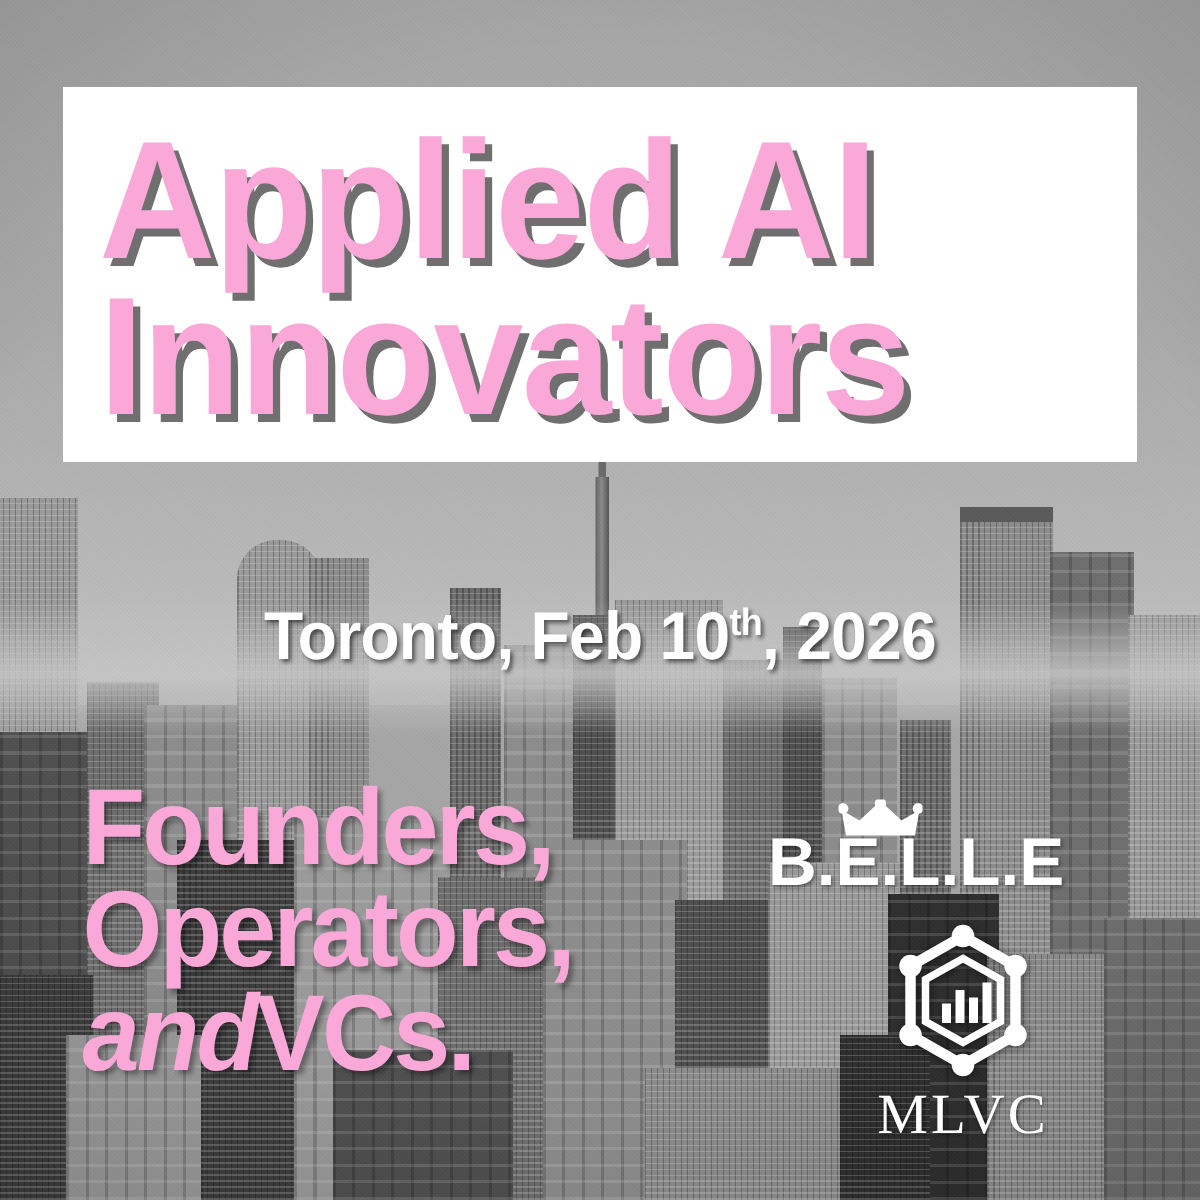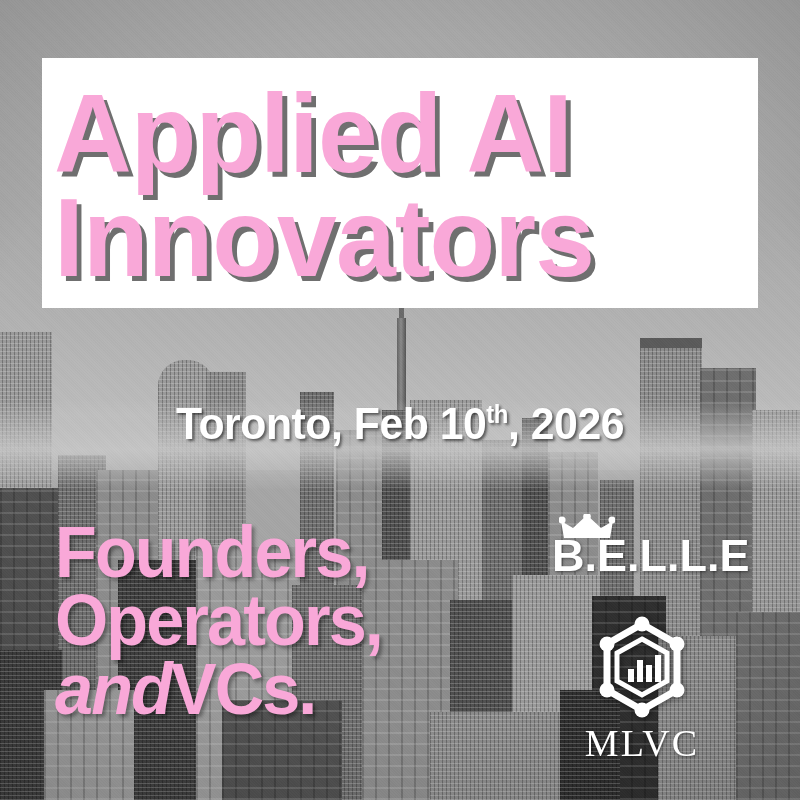--- a/index.html
+++ b/index.html
@@ -53,21 +53,21 @@
     background-image:repeating-linear-gradient(45deg, rgba(255,255,255,.05) 0 1px, rgba(0,0,0,.05) 1px 2px);}
 
   
   .banner{
     position:absolute;left:42px;top:58px;width:716px;height:250px;
     background:#ffffff;
   }
   .headline{
     position:absolute;left:42px;top:46px;width:716px;height:280px;
     display:flex;flex-direction:column;justify-content:center;align-items:flex-start;
-    padding-left:12px;box-sizing:border-box;
+    padding-left:24px;box-sizing:border-box;
   }
   .hl-line{
     font-weight:700;font-size:112px;line-height:.93;letter-spacing:-1px;
     transform:scaleX(.96);transform-origin:left center;
     color:#f9a8d8;
     text-shadow:5px 5px 0 #6f6f6f;
     white-space:nowrap;
   }
 
   
@@ -84,21 +84,21 @@
   .audience{
     position:absolute;left:55px;top:518px;
     color:#f9a8d8;font-weight:700;font-size:72px;line-height:.95;
     letter-spacing:-2px;transform:scaleX(.95);transform-origin:left top;
     text-shadow:3px 3px 4px rgba(0,0,0,.35);
     white-space:nowrap;
   }
   .audience .it{font-style:italic;}
 
   
-  .belle{position:absolute;left:512px;top:533px;padding-left:40px;}
+  .belle{position:absolute;left:512px;top:552px;}
   .belle-text{
     color:#ffffff;font-weight:700;font-size:45px;letter-spacing:0px;
     line-height:1;white-space:nowrap;
     text-shadow:1px 1px 3px rgba(0,0,0,.45);
   }
   .crown{position:absolute;left:47px;top:-19px;}
 
   
   .mlvc{position:absolute;left:580px;top:612px;width:124px;text-align:center;}
   .mlvc-mark{display:block;margin:0 auto;filter:drop-shadow(1px 1px 3px rgba(0,0,0,.5));}

